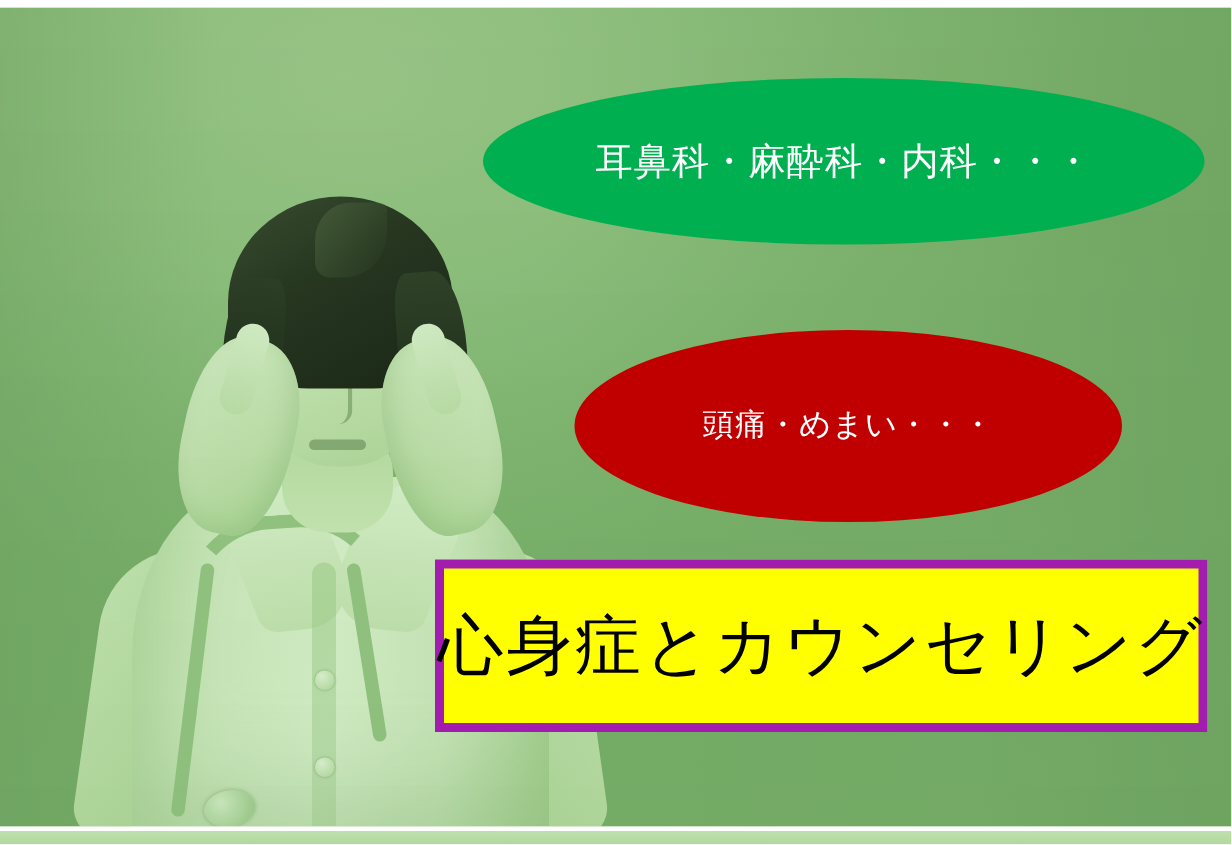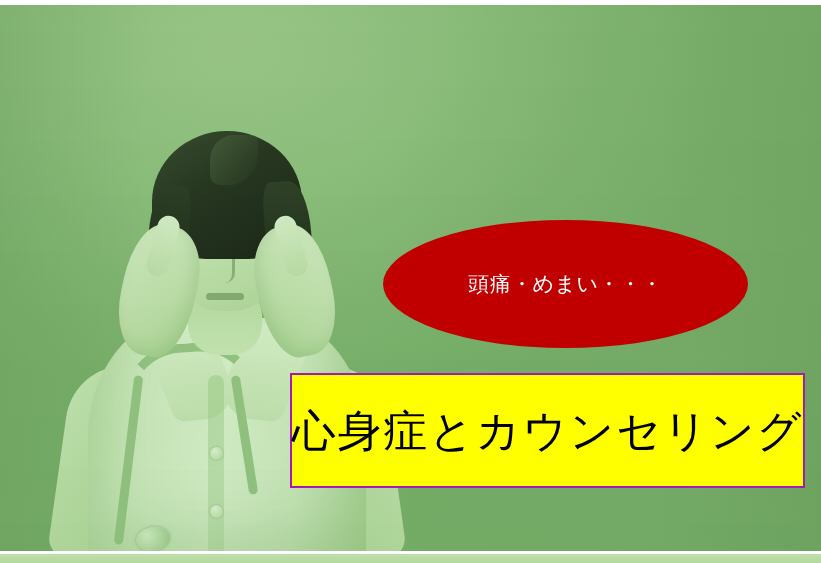--- a/index.html
+++ b/index.html
@@ -313,21 +313,21 @@
   .ellipse span { display: block; line-height: 1.2; }
 
   
   .title-box {
     position: absolute;
     left: 290px;
     top: 373px;
     width: 515px;
     height: 115px;
     background: #FFFF00;
-    border: 2px solid #a21caf;
+    border: 6px solid #a21caf;
     box-sizing: border-box;
     display: flex;
     align-items: center;
     justify-content: center;
   }
   .title-box span {
     color: #000000;
     font-size: 44px;
     letter-spacing: 0.04em;
     line-height: 1;
@@ -397,20 +397,23 @@
 
       <div class="hand-l"></div>
       <div class="hand-r"></div>
       <div class="finger-l"></div>
       <div class="finger-r"></div>
     </div>
 
     <div class="duotone"></div>
   </div>
 
+  <div class="ellipse ellipse-green">
+    <span>耳鼻科・麻酔科・内科・・・</span>
+  </div>
 
   <div class="ellipse ellipse-red">
     <span>頭痛・めまい・・・</span>
   </div>
 
   <div class="title-box">
     <span>心身症とカウンセリング</span>
   </div>
 
   <div class="strip-top"></div>

